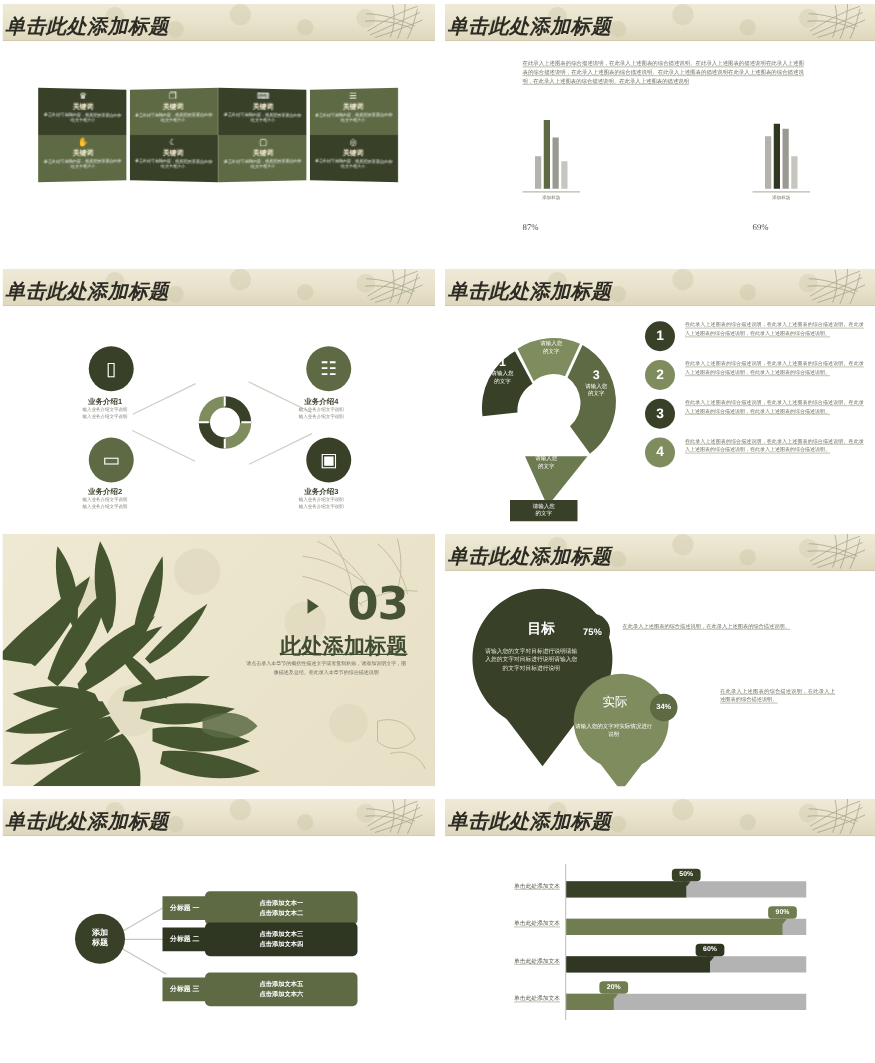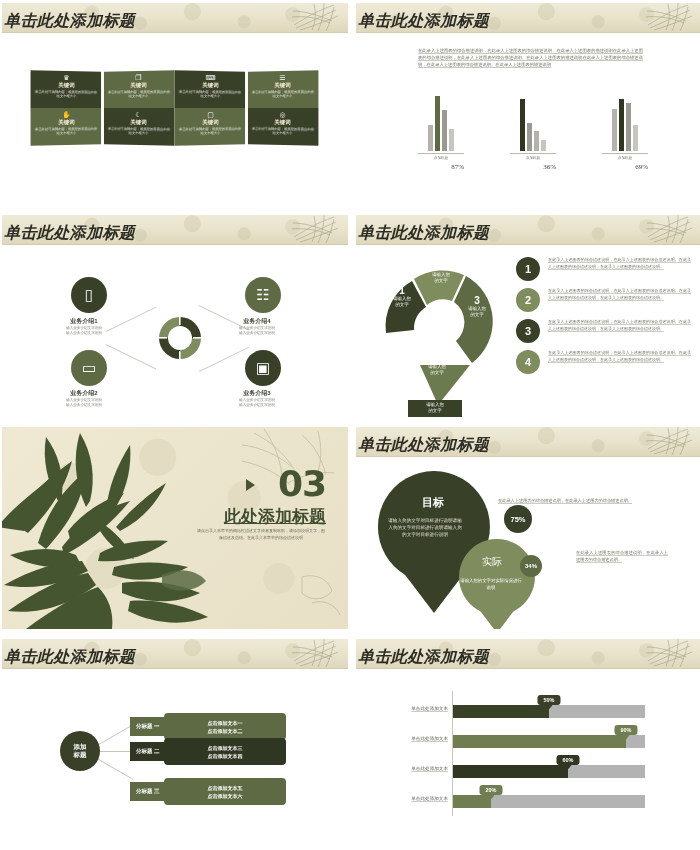--- a/index.html
+++ b/index.html
@@ -70,21 +70,21 @@
   .s2-para { position:absolute; left:62px; top:14px; width:225px;
     font-size:4.3px; line-height:7px; color:#6d6d62; text-align:justify;
     text-decoration:underline; text-decoration-color:#c9c9bd; }
   .s2-groups { position:absolute; left:62px; top:60px; width:230px;
     display:flex; justify-content:space-between; }
   .s2-g { width:46px; }
   .s2-bars { height:58px; display:flex; align-items:flex-end; justify-content:center; gap:2px; }
   .s2-bars i { display:block; width:5px; }
   .s2-cap { margin-top:2px; text-align:center; font-size:3.6px; color:#6d6d62;
             border-top:1px solid #b9b9ac; padding-top:2px; }
-  .s2-val { text-align:right; font-size:7px; color:#4a4a40; margin-top:3px; font-family:"Liberation Serif", serif; }
+  .s2-val { text-align:left; font-size:7px; color:#4a4a40; margin-top:18px; font-family:"Liberation Serif", serif; }
 
   
   .s3-ring { position:absolute; left:157px; top:72px; width:42px; height:42px; border-radius:50%;
     background: conic-gradient(#384028 0 25%, #7e8c5e 25% 50%, #384028 50% 75%, #7e8c5e 75% 100%); }
   .s3-ring:after { content:""; position:absolute; inset:9px; background:#fff; border-radius:50%; }
   .s3-ring:before { content:""; position:absolute; inset:0; border-radius:50%;
     background:
       linear-gradient(#fff,#fff) 50% 0/1.6px 8px no-repeat,
       linear-gradient(#fff,#fff) 50% 100%/1.6px 8px no-repeat,
       linear-gradient(#fff,#fff) 0 50%/8px 1.6px no-repeat,
@@ -257,30 +257,20 @@
             <i style="height:26px;background:#b3b3ab"></i>
             <i style="height:55px;background:#5d6a44"></i>
             <i style="height:41px;background:#9a9a92"></i>
             <i style="height:22px;background:#c6c6be"></i>
           </div>
           <div class="s2-cap">添加标题</div>
           <div class="s2-val">87%</div>
         </div>
         <div class="s2-g">
           <div class="s2-bars">
-            <i style="height:52px;background:#2f3722"></i>
-            <i style="height:28px;background:#9a9a92"></i>
-            <i style="height:20px;background:#b3b3ab"></i>
-            <i style="height:11px;background:#c6c6be"></i>
-          </div>
-          <div class="s2-cap">添加标题</div>
-          <div class="s2-val">36%</div>
-        </div>
-        <div class="s2-g">
-          <div class="s2-bars">
             <i style="height:42px;background:#b3b3ab"></i>
             <i style="height:52px;background:#2f3722"></i>
             <i style="height:48px;background:#9a9a92"></i>
             <i style="height:26px;background:#c6c6be"></i>
           </div>
           <div class="s2-cap">添加标题</div>
           <div class="s2-val">69%</div>
         </div>
       </div>
     </div>
@@ -479,21 +469,21 @@
       </svg>
     </div>
     <div class="body">
       <svg width="200" height="172" style="position:absolute;left:8px;top:4px;">
         <path d="M70 10 A56 56 0 1 1 69.9 10 Z" fill="#384028"></path>
         <path d="M26 94 L70 152 L114 94 Z" fill="#384028"></path>
         <path d="M133 78 A38 38 0 1 1 132.9 78 Z" fill="#7e8c5e"></path>
         <path d="M104 134 L133 172 L162 134 Z" fill="#7e8c5e"></path>
       </svg>
       <div style="position:absolute;left:42px;top:38px;width:70px;text-align:center;color:#fff;font-size:11px;font-weight:bold;">目标</div>
-      <div class="badge dk" style="left:104px;top:48px;width:28px;height:28px;font-size:7.5px;margin-left:44px;">75%</div>
+      <div class="badge dk" style="left:104px;top:34px;width:28px;height:28px;font-size:7.5px;">75%</div>
       <div style="position:absolute;left:30px;top:60px;width:78px;text-align:center;color:#e7e6da;font-size:4.6px;line-height:7px;">请输入您的文字对目标进行说明请输入您的文字对目标进行说明请输入您的文字对目标进行说明</div>
 
       <div style="position:absolute;left:108px;top:98px;width:56px;text-align:center;color:#fff;font-size:10px;font-weight:normal;">实际</div>
       <div class="badge md" style="left:164px;top:98px;width:22px;height:22px;font-size:6px;">34%</div>
       <div style="position:absolute;left:104px;top:120px;width:62px;text-align:center;color:#fff;font-size:4.4px;line-height:7px;">请输入您的文字对实际情况进行说明</div>
 
       <div class="s6-note" style="left:142px;top:40px;width:165px;">在此录入上述图表的综合描述说明，在此录入上述图表的综合描述说明。</div>
       <div class="s6-note" style="left:220px;top:92px;width:92px;">在此录入上述图表的综合描述说明，在此录入上述图表的综合描述说明。</div>
     </div>
   </div>

